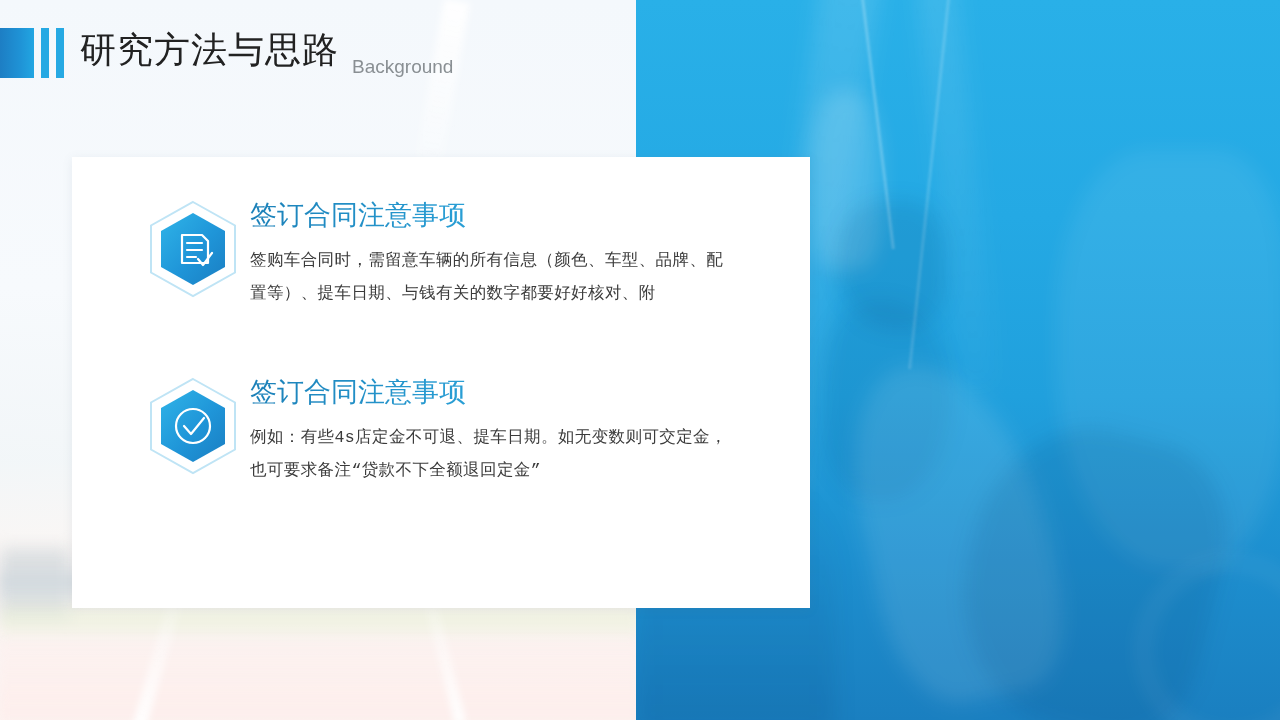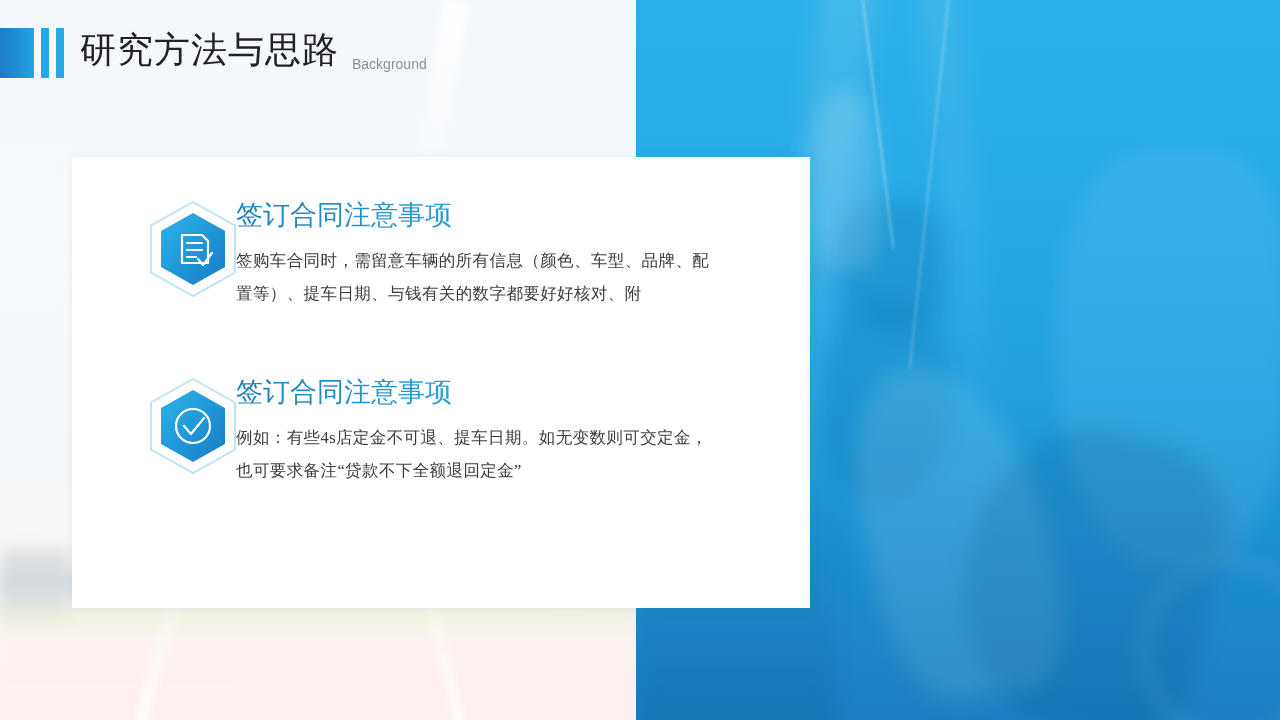--- a/index.html
+++ b/index.html
@@ -202,21 +202,21 @@
     font-family: "Liberation Serif", "DejaVu Serif", serif;
     font-size: 36px;
     color: #222222;
     letter-spacing: 1px;
     white-space: nowrap;
   }
   .title-sub {
     position: absolute;
     left: 352px; top: 56px;
     font-family: "Liberation Sans", sans-serif;
-    font-size: 14px;
+    font-size: 19px;
     color: #898f93;
     white-space: nowrap;
   }
 
   
   .card {
     position: absolute;
     left: 72px; top: 157px;
     width: 738px; height: 451px;
     background: #ffffff;
@@ -231,39 +231,39 @@
   .row-1 { top: 42px; }
   .row-2 { top: 219px; }
 
   .hex-wrap {
     position: absolute;
     left: 74px; top: 0;
     width: 94px; height: 100px;
   }
   .row-text {
     position: absolute;
-    left: 164px; top: 0;
+    left: 178px; top: 0;
     width: 500px;
   }
   .row-title {
     font-family: "Liberation Serif", "DejaVu Serif", serif;
     font-size: 27px;
     font-weight: normal;
     margin: 0;
     line-height: 1.2;
     background: linear-gradient(to right, #1b80b8 0%, #2da7dd 55%, #3ab9e8 100%);
     -webkit-background-clip: text;
     background-clip: text;
     color: transparent;
     -webkit-text-fill-color: transparent;
     white-space: nowrap;
   }
   .row-body {
     margin: 14px 0 0 0;
-    font-family: Liberation Serif, serif;
+    font-family: Liberation Mono, monospace;
     font-size: 16.5px;
     line-height: 1.95;
     color: #3b3b3b;
     letter-spacing: 0.4px;
     width: 485px;
   }
 </style>
 </head>
 <body>
 

